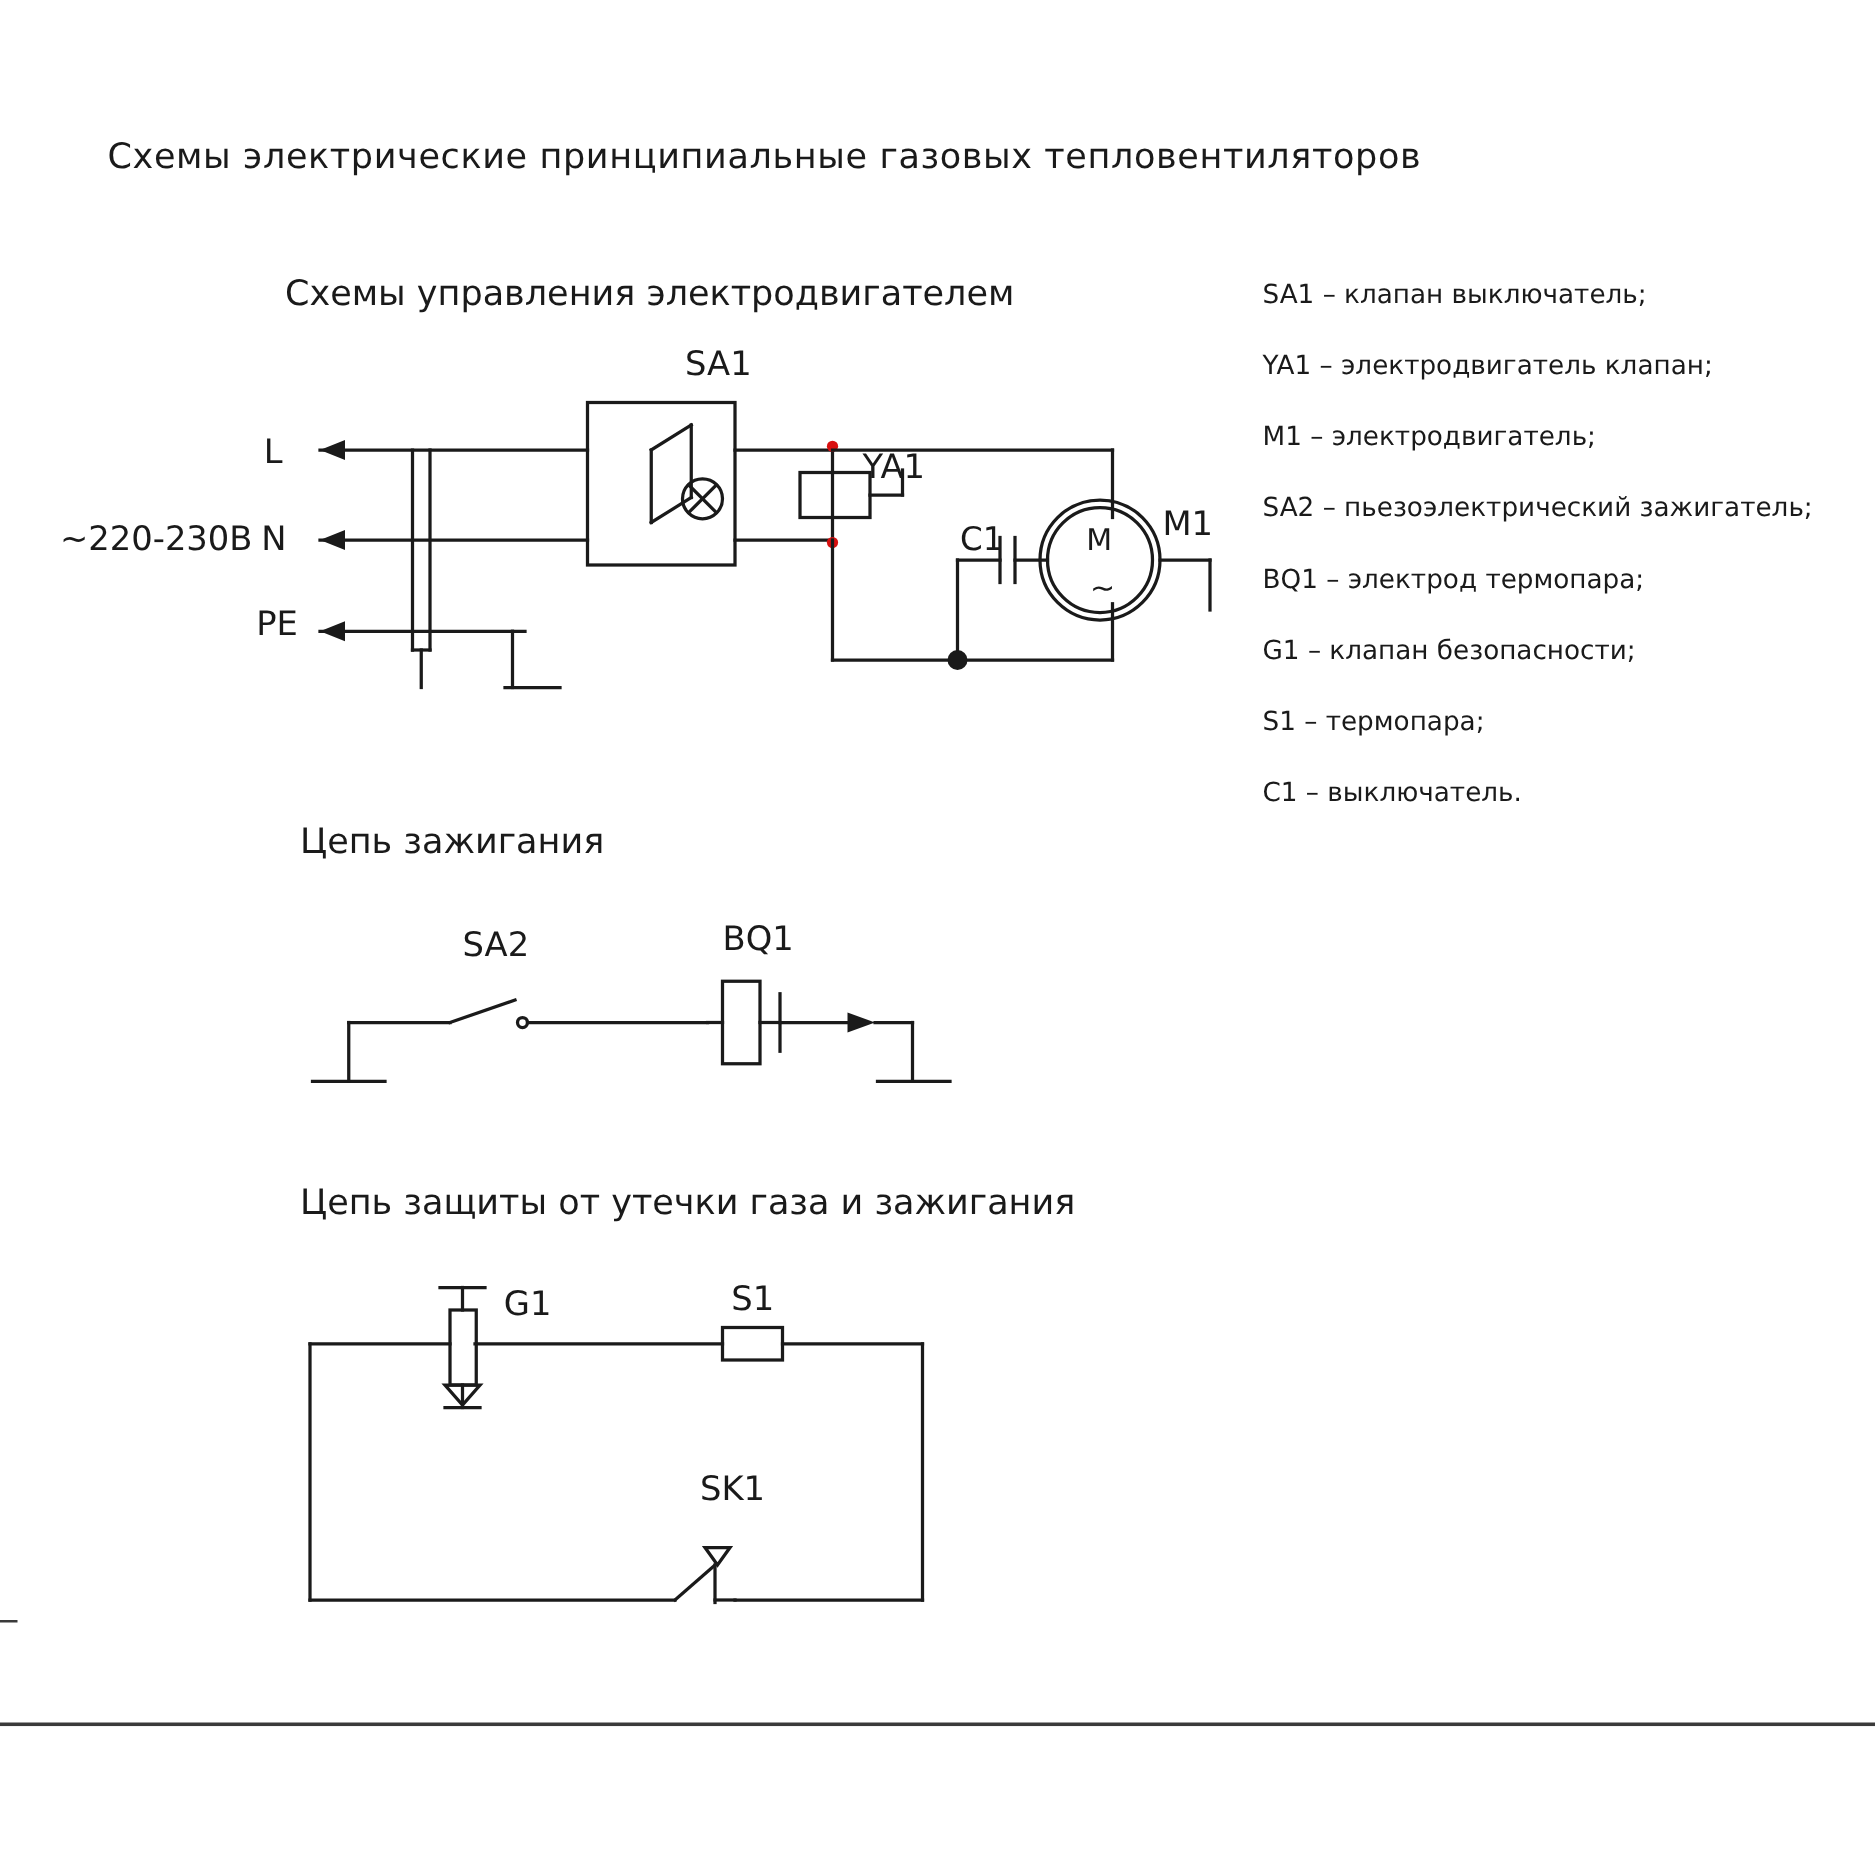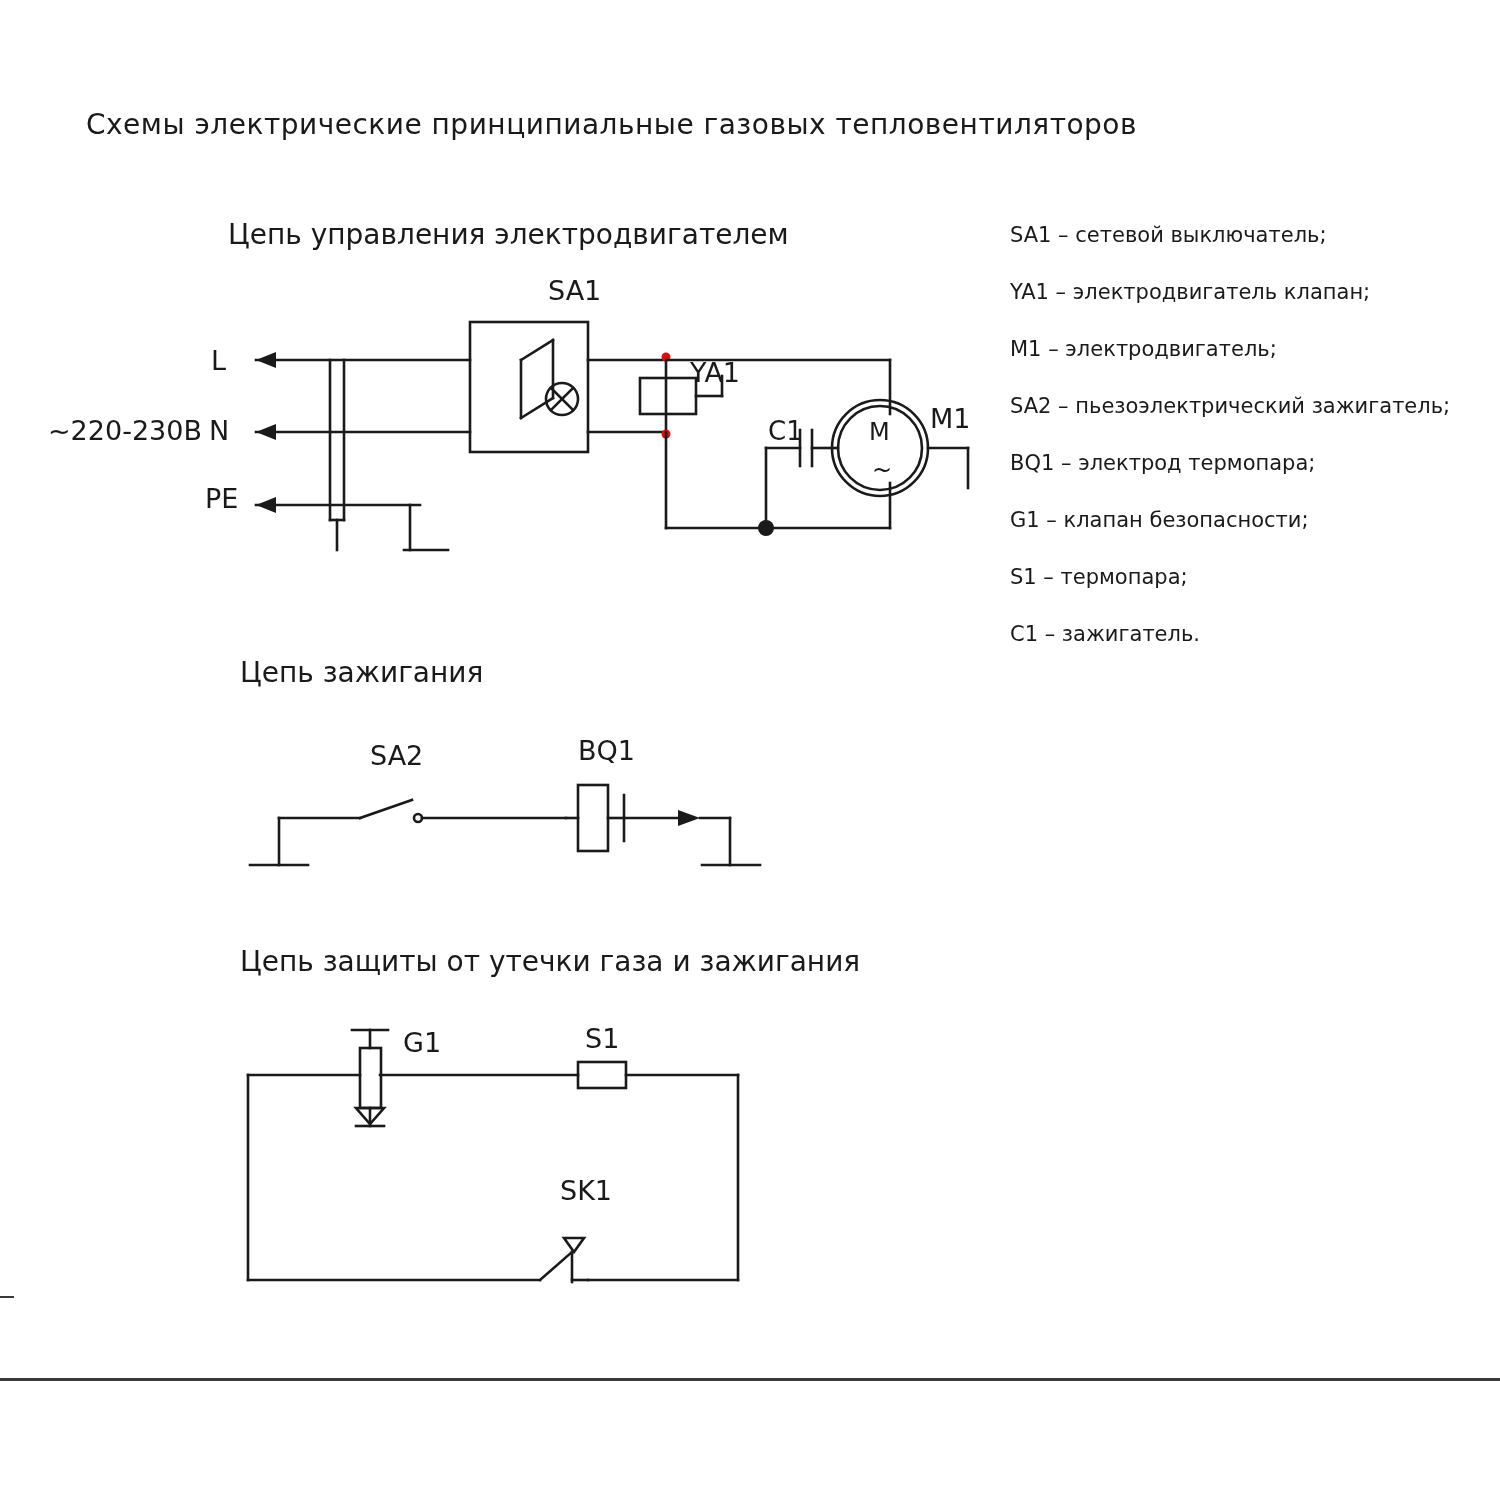--- a/index.html
+++ b/index.html
@@ -86,33 +86,33 @@
 
   text { font-family: "DejaVu Sans", sans-serif; }
 </style>
 </head>
 <body>
 
 <div class="page">
 
   <div class="main-title">Схемы электрические принципиальные газовых тепловентиляторов</div>
 
-  <div class="section-title t-motor">Цепь управления электродвигателем</div>
+  <div class="section-title t-motor">Схемы управления электродвигателем</div>
   <div class="section-title t-ign">Цепь зажигания</div>
   <div class="section-title t-prot">Цепь защиты от утечки газа и зажигания</div>
 
   <div class="legend">
-    <div class="legend-item">SA1 – сетевой выключатель;</div>
+    <div class="legend-item">SA1 – клапан выключатель;</div>
     <div class="legend-item">YA1 – электродвигатель клапан;</div>
     <div class="legend-item">M1 – электродвигатель;</div>
     <div class="legend-item">SA2 – пьезоэлектрический зажигатель;</div>
     <div class="legend-item">BQ1 – электрод термопара;</div>
     <div class="legend-item">G1 – клапан безопасности;</div>
     <div class="legend-item">S1 – термопара;</div>
-    <div class="legend-item">C1 – зажигатель.</div>
+    <div class="legend-item">C1 – выключатель.</div>
   </div>
 
   <svg class="diagram" viewBox="0 0 1500 1500">
     <g fill="none" stroke="#1a1a1a" stroke-width="2.6" stroke-linecap="square">
 
       <text x="48" y="440" font-size="27" fill="#1a1a1a" stroke="none">~220-230В</text>
       <text x="211" y="370" font-size="27" fill="#1a1a1a" stroke="none">L</text>
       <text x="209" y="440" font-size="27" fill="#1a1a1a" stroke="none">N</text>
       <text x="205" y="508" font-size="27" fill="#1a1a1a" stroke="none">PE</text>
 

